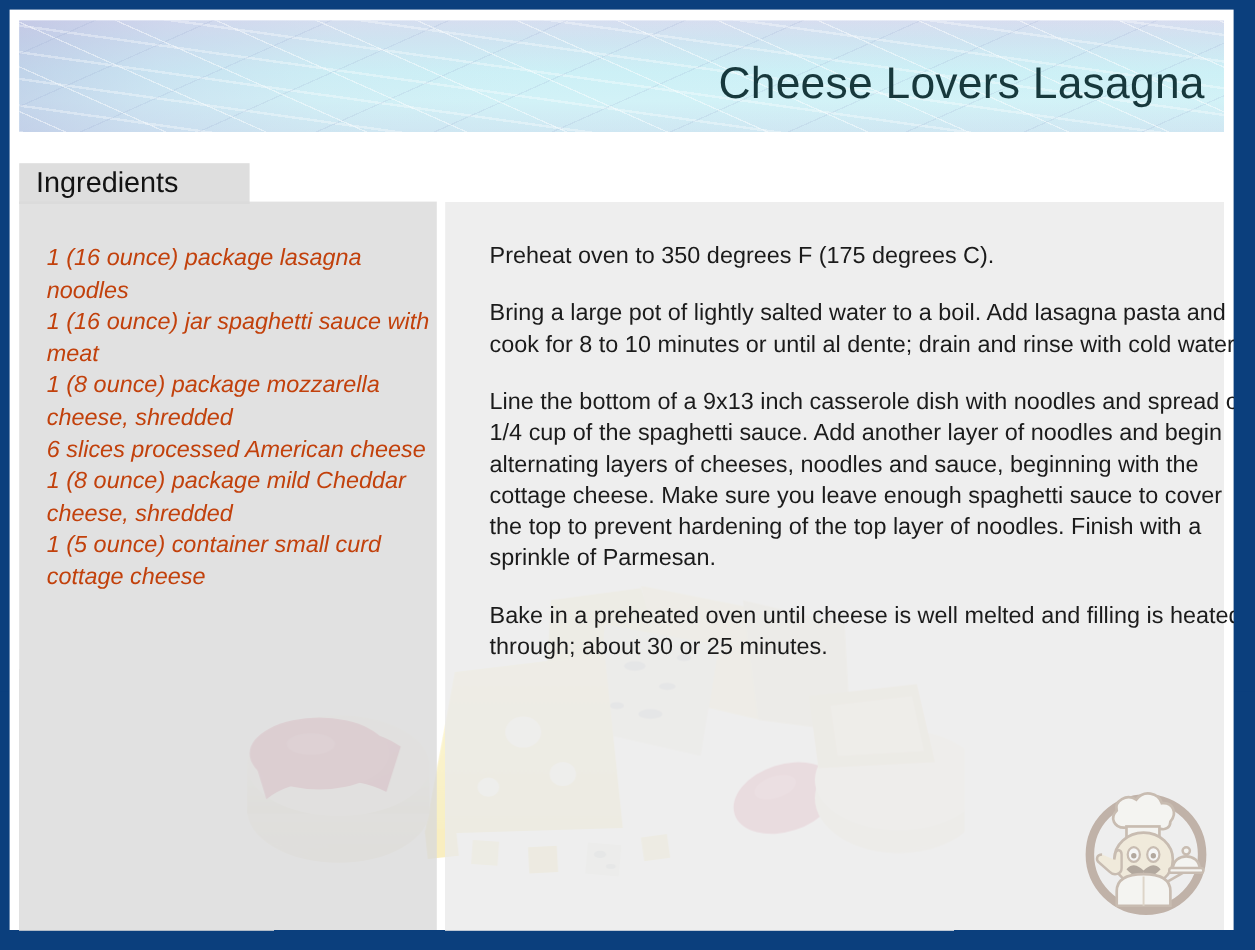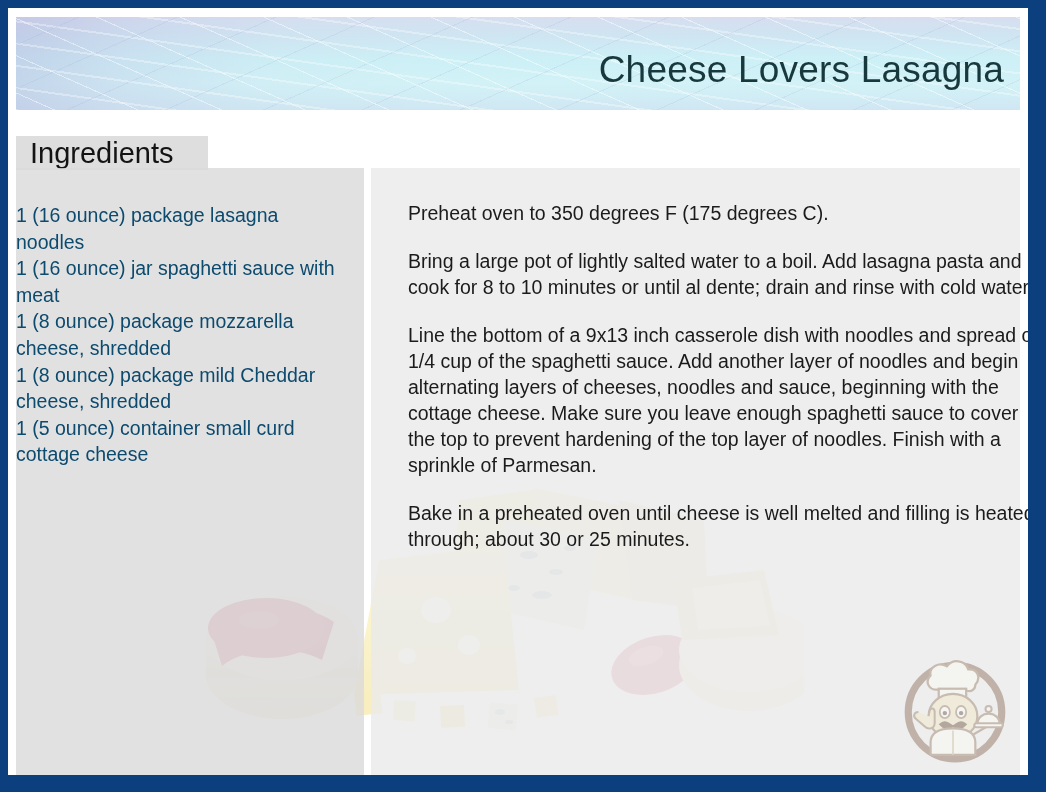--- a/index.html
+++ b/index.html
@@ -65,26 +65,26 @@
   .panel-directions{
     position:absolute;left:363px;top:160px;width:649px;height:607px;
     background:rgba(234,234,234,0.80);
   }
   .tab-directions{
     position:absolute;left:363px;top:128px;width:165px;height:34px;
     background:rgba(234,234,234,0.88);
   }
   .tab-label{
     position:absolute;left:14px;top:-2px;
-    font-size:29px;line-height:38px;color:#131313;white-space:nowrap;
+    font-size:24px;line-height:38px;color:#131313;white-space:nowrap;
   }
 
   .ing-body{
-    position:absolute;left:0;top:34px;width:330px;
-    font-size:19.5px;line-height:26.6px;color:#0c4a6e;
+    position:absolute;left:23px;top:34px;width:330px;
+    font-size:19.5px;line-height:26.6px;color:#c2410c;font-style:italic;
   }
   .ing-item{margin:0;}
 
   .dir-body{
     position:absolute;left:8px;top:32px;width:640px;
     font-size:19.5px;line-height:26px;color:#1b1b1b;margin-left:29px;
   }
   .dir-p{margin:0 0 22px 0;}
   .dir-p:last-child{margin-bottom:0;}
 
@@ -189,20 +189,21 @@
     <div class="banner-title">Cheese Lovers Lasagna</div>
 
     <div class="tab-ingredients">
       <div class="tab-label">Ingredients</div>
     </div>
     <div class="panel-ingredients">
       <div class="ing-body">
         <p class="ing-item">1 (16 ounce) package lasagna noodles</p>
         <p class="ing-item">1 (16 ounce) jar spaghetti sauce with meat</p>
         <p class="ing-item">1 (8 ounce) package mozzarella cheese, shredded</p>
+        <p class="ing-item">6 slices processed American cheese</p>
         <p class="ing-item">1 (8 ounce) package mild Cheddar cheese, shredded</p>
         <p class="ing-item">1 (5 ounce) container small curd cottage cheese</p>
       </div>
     </div>
 
     <div class="panel-directions">
       <div class="dir-body">
         <p class="dir-p">Preheat oven to 350 degrees F (175 degrees C).</p>
         <p class="dir-p">Bring a large pot of lightly salted water to a boil. Add lasagna pasta and cook for 8 to 10 minutes or until al dente; drain and rinse with cold water.</p>
         <p class="dir-p">Line the bottom of a 9x13 inch casserole dish with noodles and spread on 1/4 cup of the spaghetti sauce.  Add another layer of noodles and begin alternating layers of cheeses, noodles and sauce, beginning with the cottage cheese.  Make sure you leave enough spaghetti sauce to cover the top to prevent hardening of the top layer of noodles. Finish with a sprinkle of Parmesan.</p>

